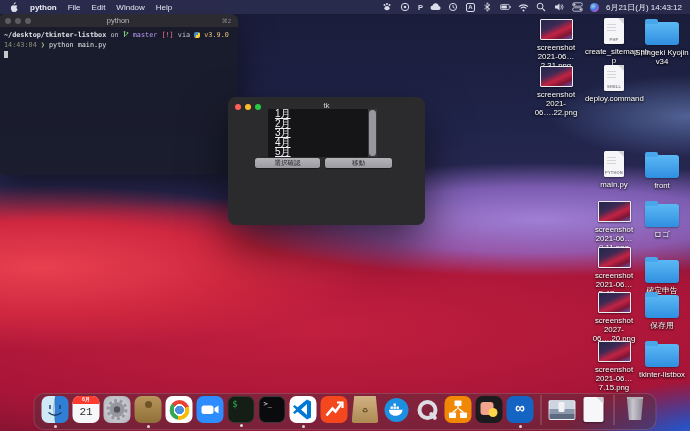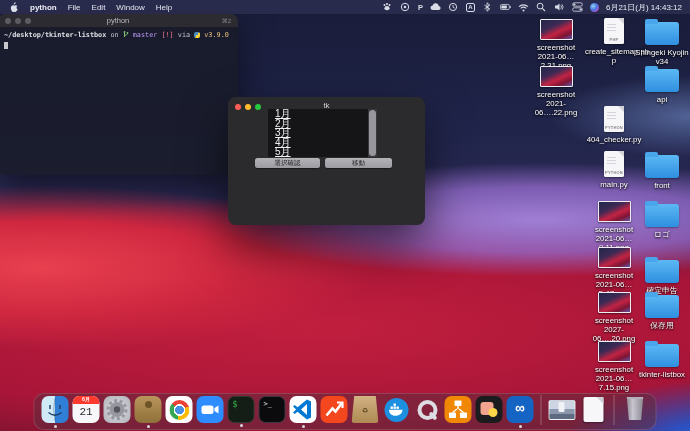--- a/index.html
+++ b/index.html
@@ -252,20 +252,25 @@
               <path d="M1.5 1v5M1.5 3.4C1.5 4.8 4.5 4 4.5 2.2" fill="none" stroke="#7bc275" stroke-width="1"></path>
               <circle cx="1.5" cy="1" r="0.9" fill="#7bc275"></circle>
               <circle cx="4.5" cy="1.8" r="0.9" fill="#7bc275"></circle>
             </svg></span>
         <span class="t-branch">master</span>
         <span class="t-warn">[!]</span>
         <span class="t-dim">via</span>
         <span class="py-chip"></span>
         <span class="t-ver">v3.9.0</span>
       </div>
+      <div>
+        <span class="t-time">14:43:04</span>
+        <span class="t-arrow">❯</span>
+        <span class="t-cmd">python main.py</span>
+      </div>
       <div><span class="t-cursor"></span></div>
     </div>
   </div>
 
   <div class="tkwin">
     <div class="tk-titlebar">
       <span class="tk-title">tk</span>
       <span class="tk-lights">
         <span class="tl tk-red"></span>
         <span class="tl tk-yellow"></span>
@@ -309,32 +314,26 @@
         <div>v34</div>
       </div>
   </div>
   <div class="dicon" style="left:527px;top:65px">
     <div class="shot-icon"></div>
     <div class="dlabel">
         <div>screenshot</div>
         <div>2021-06….22.png</div>
       </div>
   </div>
-  <div class="dicon" style="left:633px;top:65px">
-    <div class="folder-icon"></div>
-    <div class="dlabel">
-        <div>api</div>
-      </div>
-  </div>
-  <div class="dicon" style="left:585px;top:106px">
+  <div class="dicon" style="left:585px;top:65px">
     <div class="file-icon">
-        <span class="file-badge">PYTHON</span>
-      </div>
-    <div class="dlabel">
-        <div>404_checker.py</div>
+        <span class="file-badge">SHELL</span>
+      </div>
+    <div class="dlabel">
+        <div>deploy.command</div>
       </div>
   </div>
   <div class="dicon" style="left:633px;top:151px">
     <div class="folder-icon"></div>
     <div class="dlabel">
         <div>front</div>
       </div>
   </div>
   <div class="dicon" style="left:585px;top:151px">
     <div class="file-icon">

